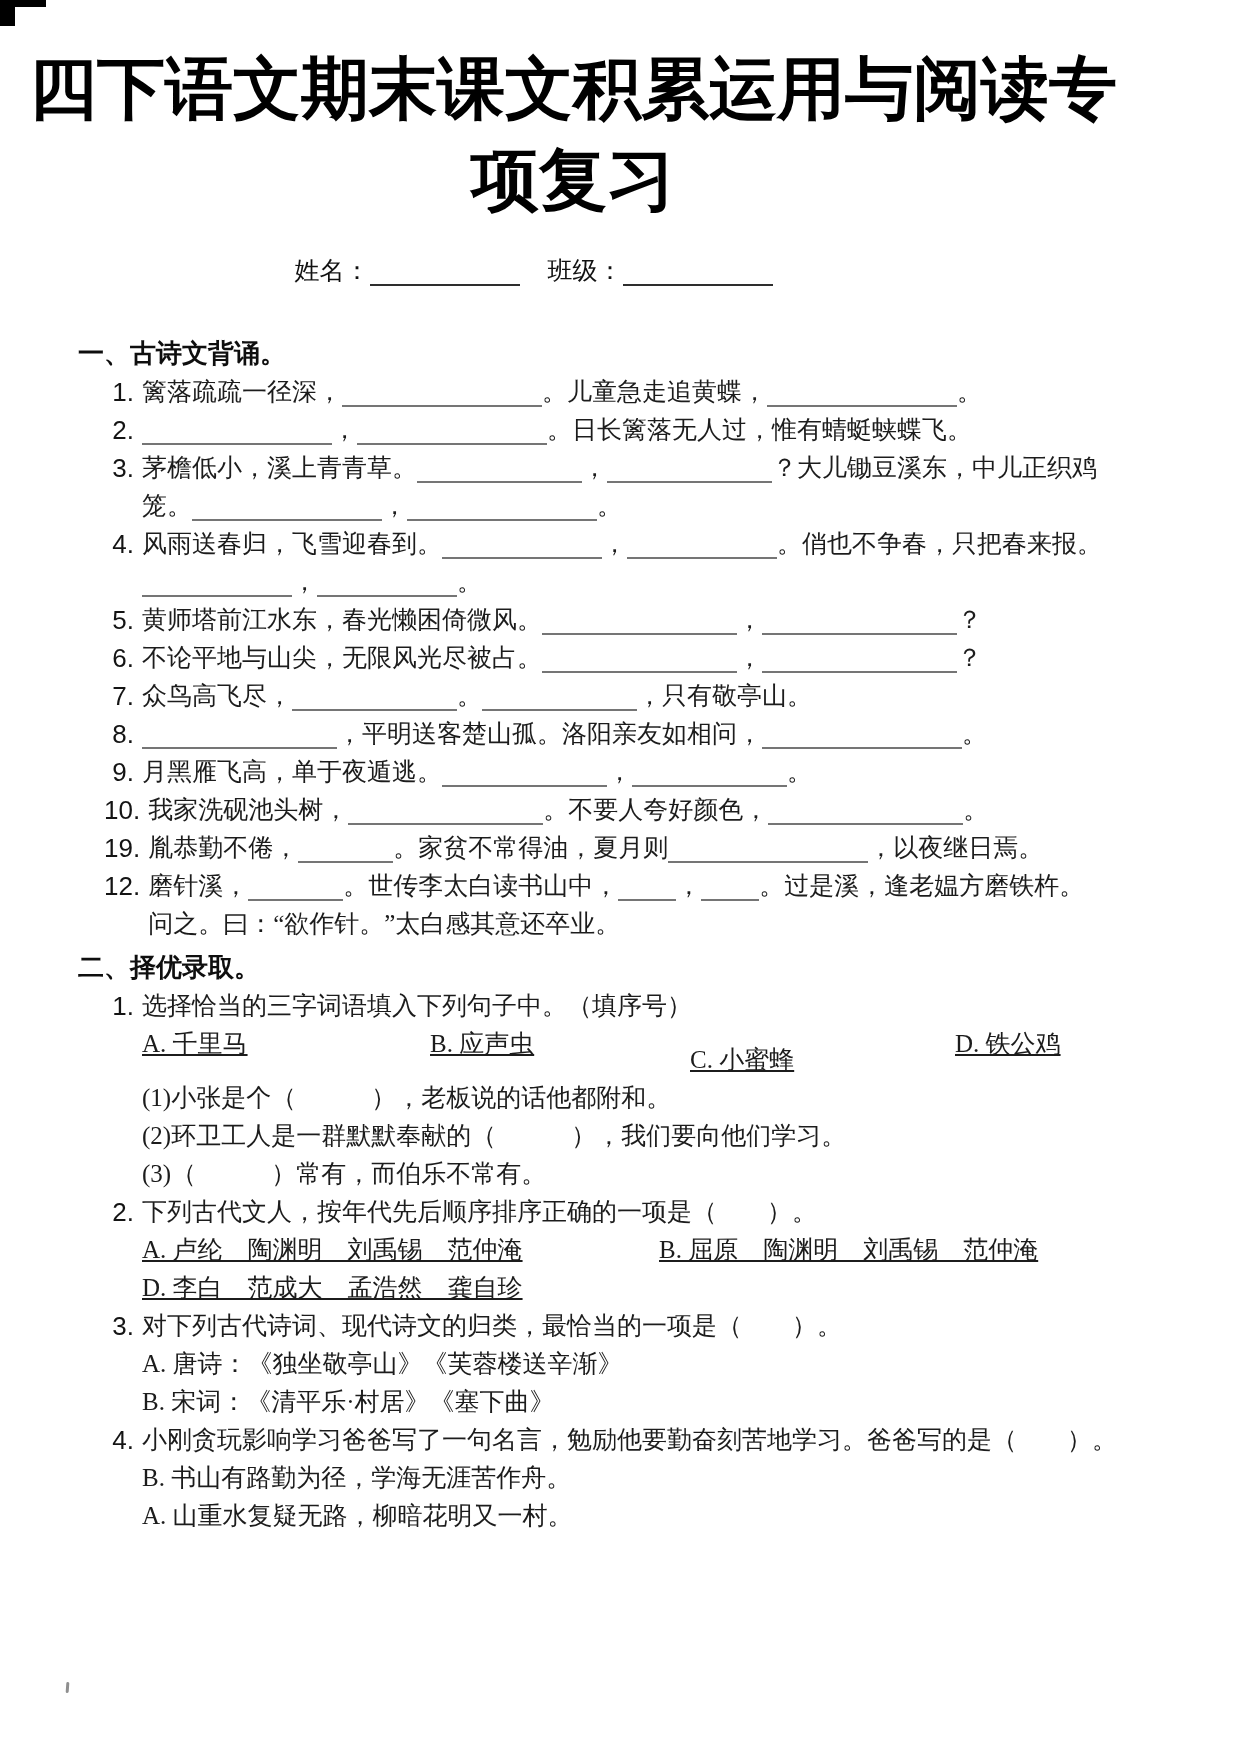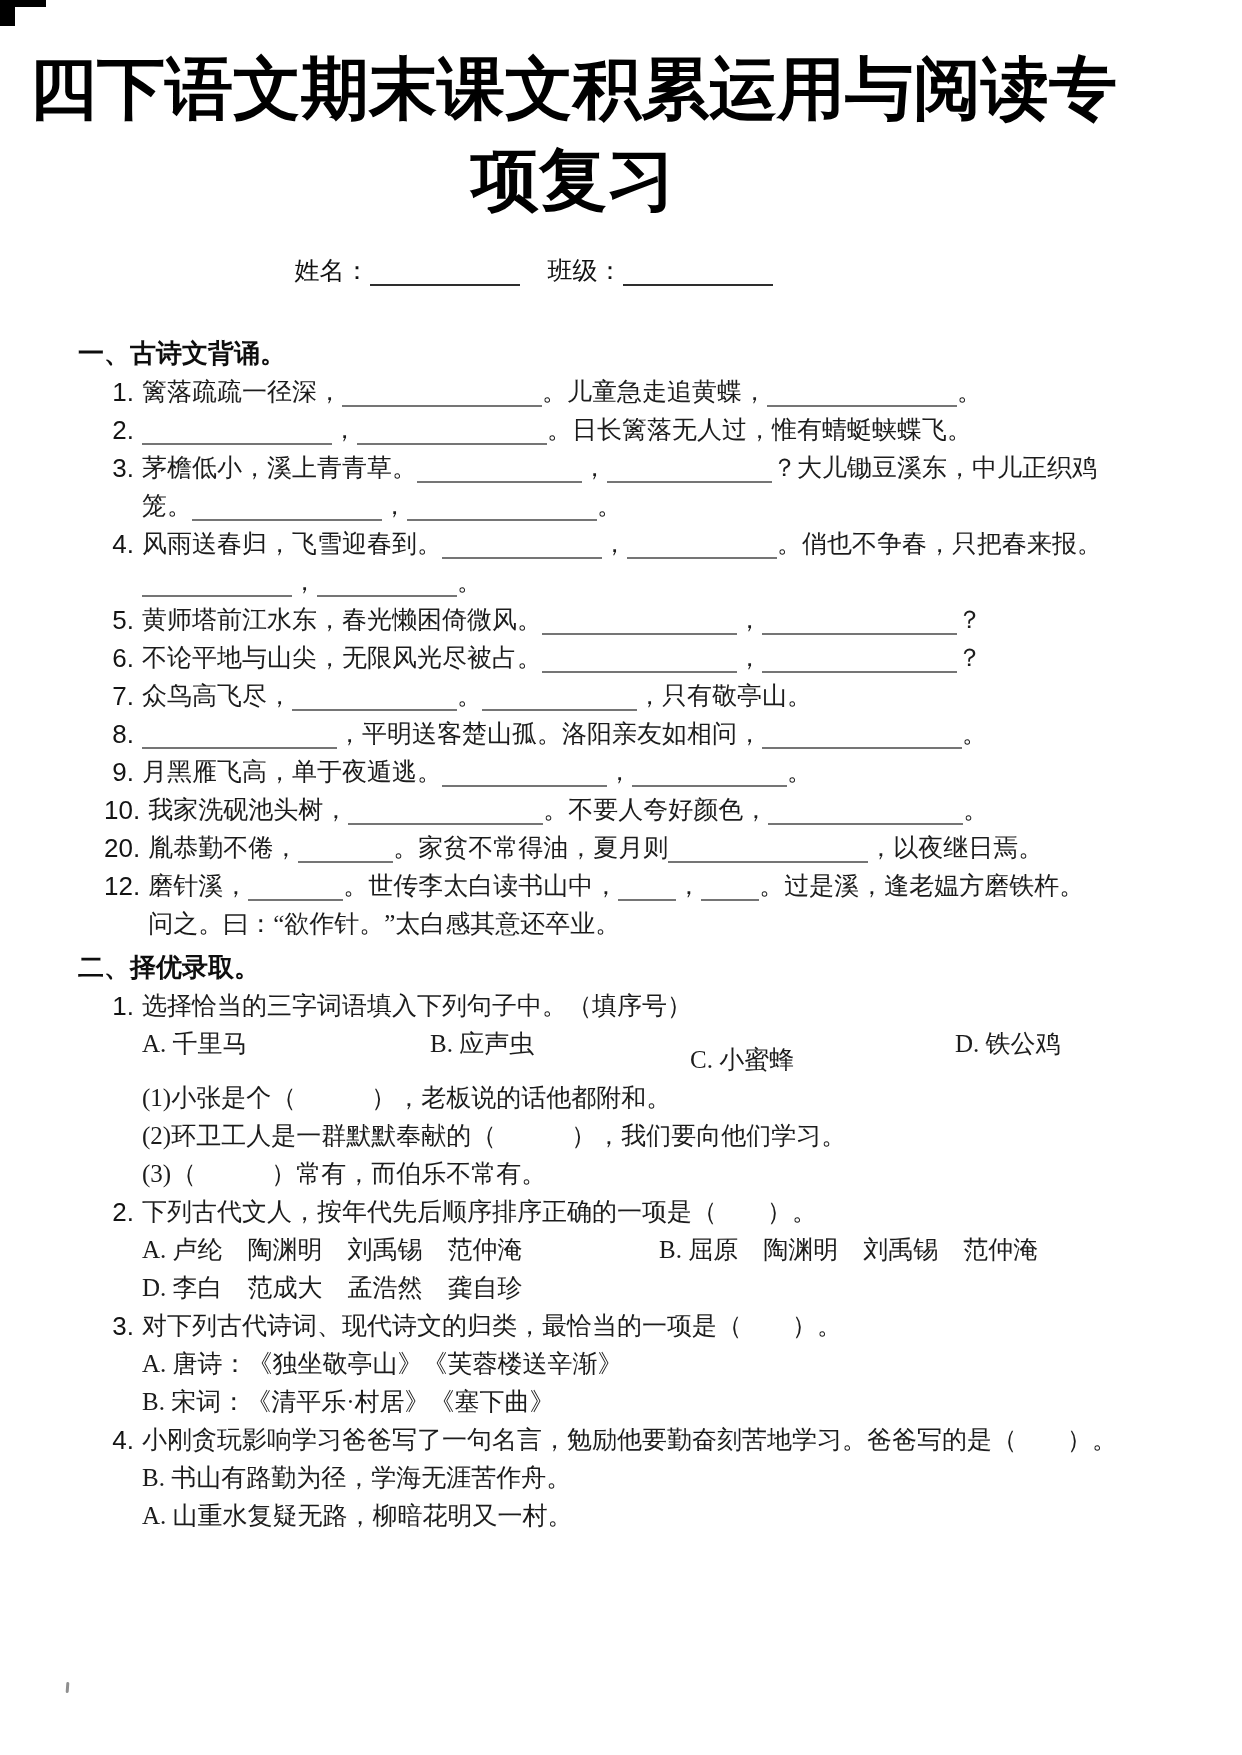--- a/index.html
+++ b/index.html
@@ -12,21 +12,21 @@
   .meta .blank{width:150px;border-bottom-color:#2e2e2e;}
   .meta-gap{display:inline-block;width:28px;}
   .bodyarea{margin:46px 28px 0 78px;font-family:"Liberation Serif",serif;font-size:25px;}
   .sec-heading{font-family:"Liberation Sans",sans-serif;font-weight:700;font-size:26px;line-height:40px;color:#0e0e0e;}
   .sec-heading.sec2{margin-top:4px;}
   .item{display:flex;align-items:flex-start;margin-left:26px;}
   .num{flex:0 0 38px;box-sizing:border-box;text-align:right;padding-right:8px;
        font-family:"Liberation Sans",sans-serif;font-size:26px;line-height:38px;color:#141414;}
   .content{flex:1;min-width:0;}
   .line{line-height:38px;white-space:nowrap;}
-  .cols{display:flex;}
+  .cols{display:flex;text-decoration:underline;}
   .col{white-space:nowrap;flex-shrink:0;}
   .col:last-child{flex-shrink:1;}
   .corner-a{position:absolute;left:0;top:0;width:15px;height:26px;background:#000;}
   .corner-b{position:absolute;left:0;top:0;width:46px;height:7px;background:#000;}
   .dot{position:absolute;left:66px;top:1682px;width:3px;height:11px;background:#8f8f8f;border-radius:2px;transform:rotate(4deg);}
 </style>
 </head>
 <body>
 
 <div class="page">
@@ -98,21 +98,21 @@
             <div class="line"><span class="seg">月黑雁飞高，单于夜遁逃。</span><span class="blank" style="width: 165px;"></span><span class="seg">，</span><span class="blank" style="width: 155px;"></span><span class="seg">。</span></div>
           </div>
         </div>
         <div class="item">
           <span class="num">10.</span>
           <div class="content">
             <div class="line"><span class="seg">我家洗砚池头树，</span><span class="blank" style="width: 195px;"></span><span class="seg">。不要人夸好颜色，</span><span class="blank" style="width: 195px;"></span><span class="seg">。</span></div>
           </div>
         </div>
         <div class="item">
-          <span class="num">20.</span>
+          <span class="num">19.</span>
           <div class="content">
             <div class="line"><span class="seg">胤恭勤不倦，</span><span class="blank" style="width: 95px;"></span><span class="seg">。家贫不常得油，夏月则</span><span class="blank" style="width: 200px;"></span><span class="seg">，以夜继日焉。</span></div>
           </div>
         </div>
         <div class="item">
           <span class="num">12.</span>
           <div class="content">
             <div class="line"><span class="seg">磨针溪，</span><span class="blank" style="width: 95px;"></span><span class="seg">。世传李太白读书山中，</span><span class="blank" style="width: 58px;"></span><span class="seg">，</span><span class="blank" style="width: 58px;"></span><span class="seg">。过是溪，逢老媪方磨铁杵。</span></div>
             <div class="line"><span class="seg">问之。曰：“欲作针。”太白感其意还卒业。</span></div>
           </div>

